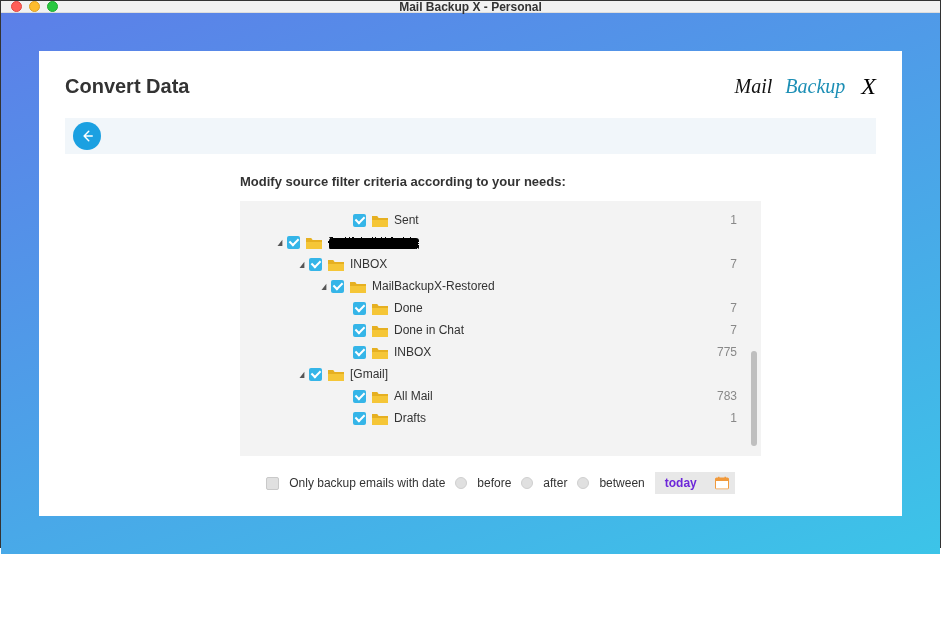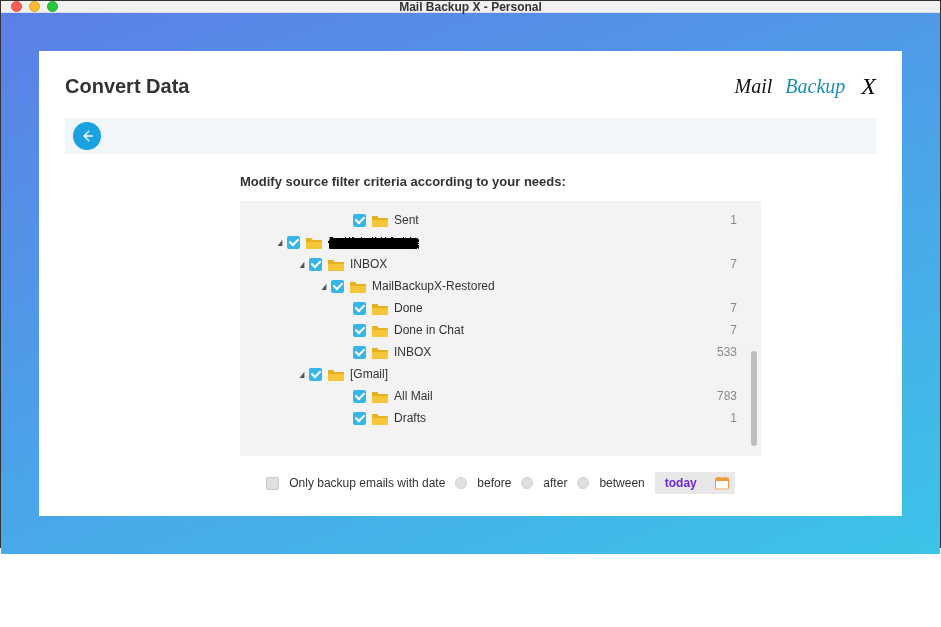--- a/index.html
+++ b/index.html
@@ -363,21 +363,21 @@
             </div>
             <div class="tree-row" style="padding-left: 101px;">
               <span class="chevron empty">◢</span>
               <span class="checkbox"></span>
               <span class="folder-icon">
                 <svg viewBox="0 0 16 13">
                   <use href="#folder-shape"></use>
                 </svg>
               </span>
               <span class="row-label">INBOX</span>
-              <span class="row-count">533</span>
+              <span class="row-count">775</span>
             </div>
             <div class="tree-row" style="padding-left: 57px;">
               <span class="chevron" style="transform: scaleX(0.8); color: rgb(85, 85, 85); font-size: 8px;">◢</span>
               <span class="checkbox"></span>
               <span class="folder-icon">
                 <svg viewBox="0 0 16 13">
                   <use href="#folder-shape"></use>
                 </svg>
               </span>
               <span class="row-label">[Gmail]</span>

